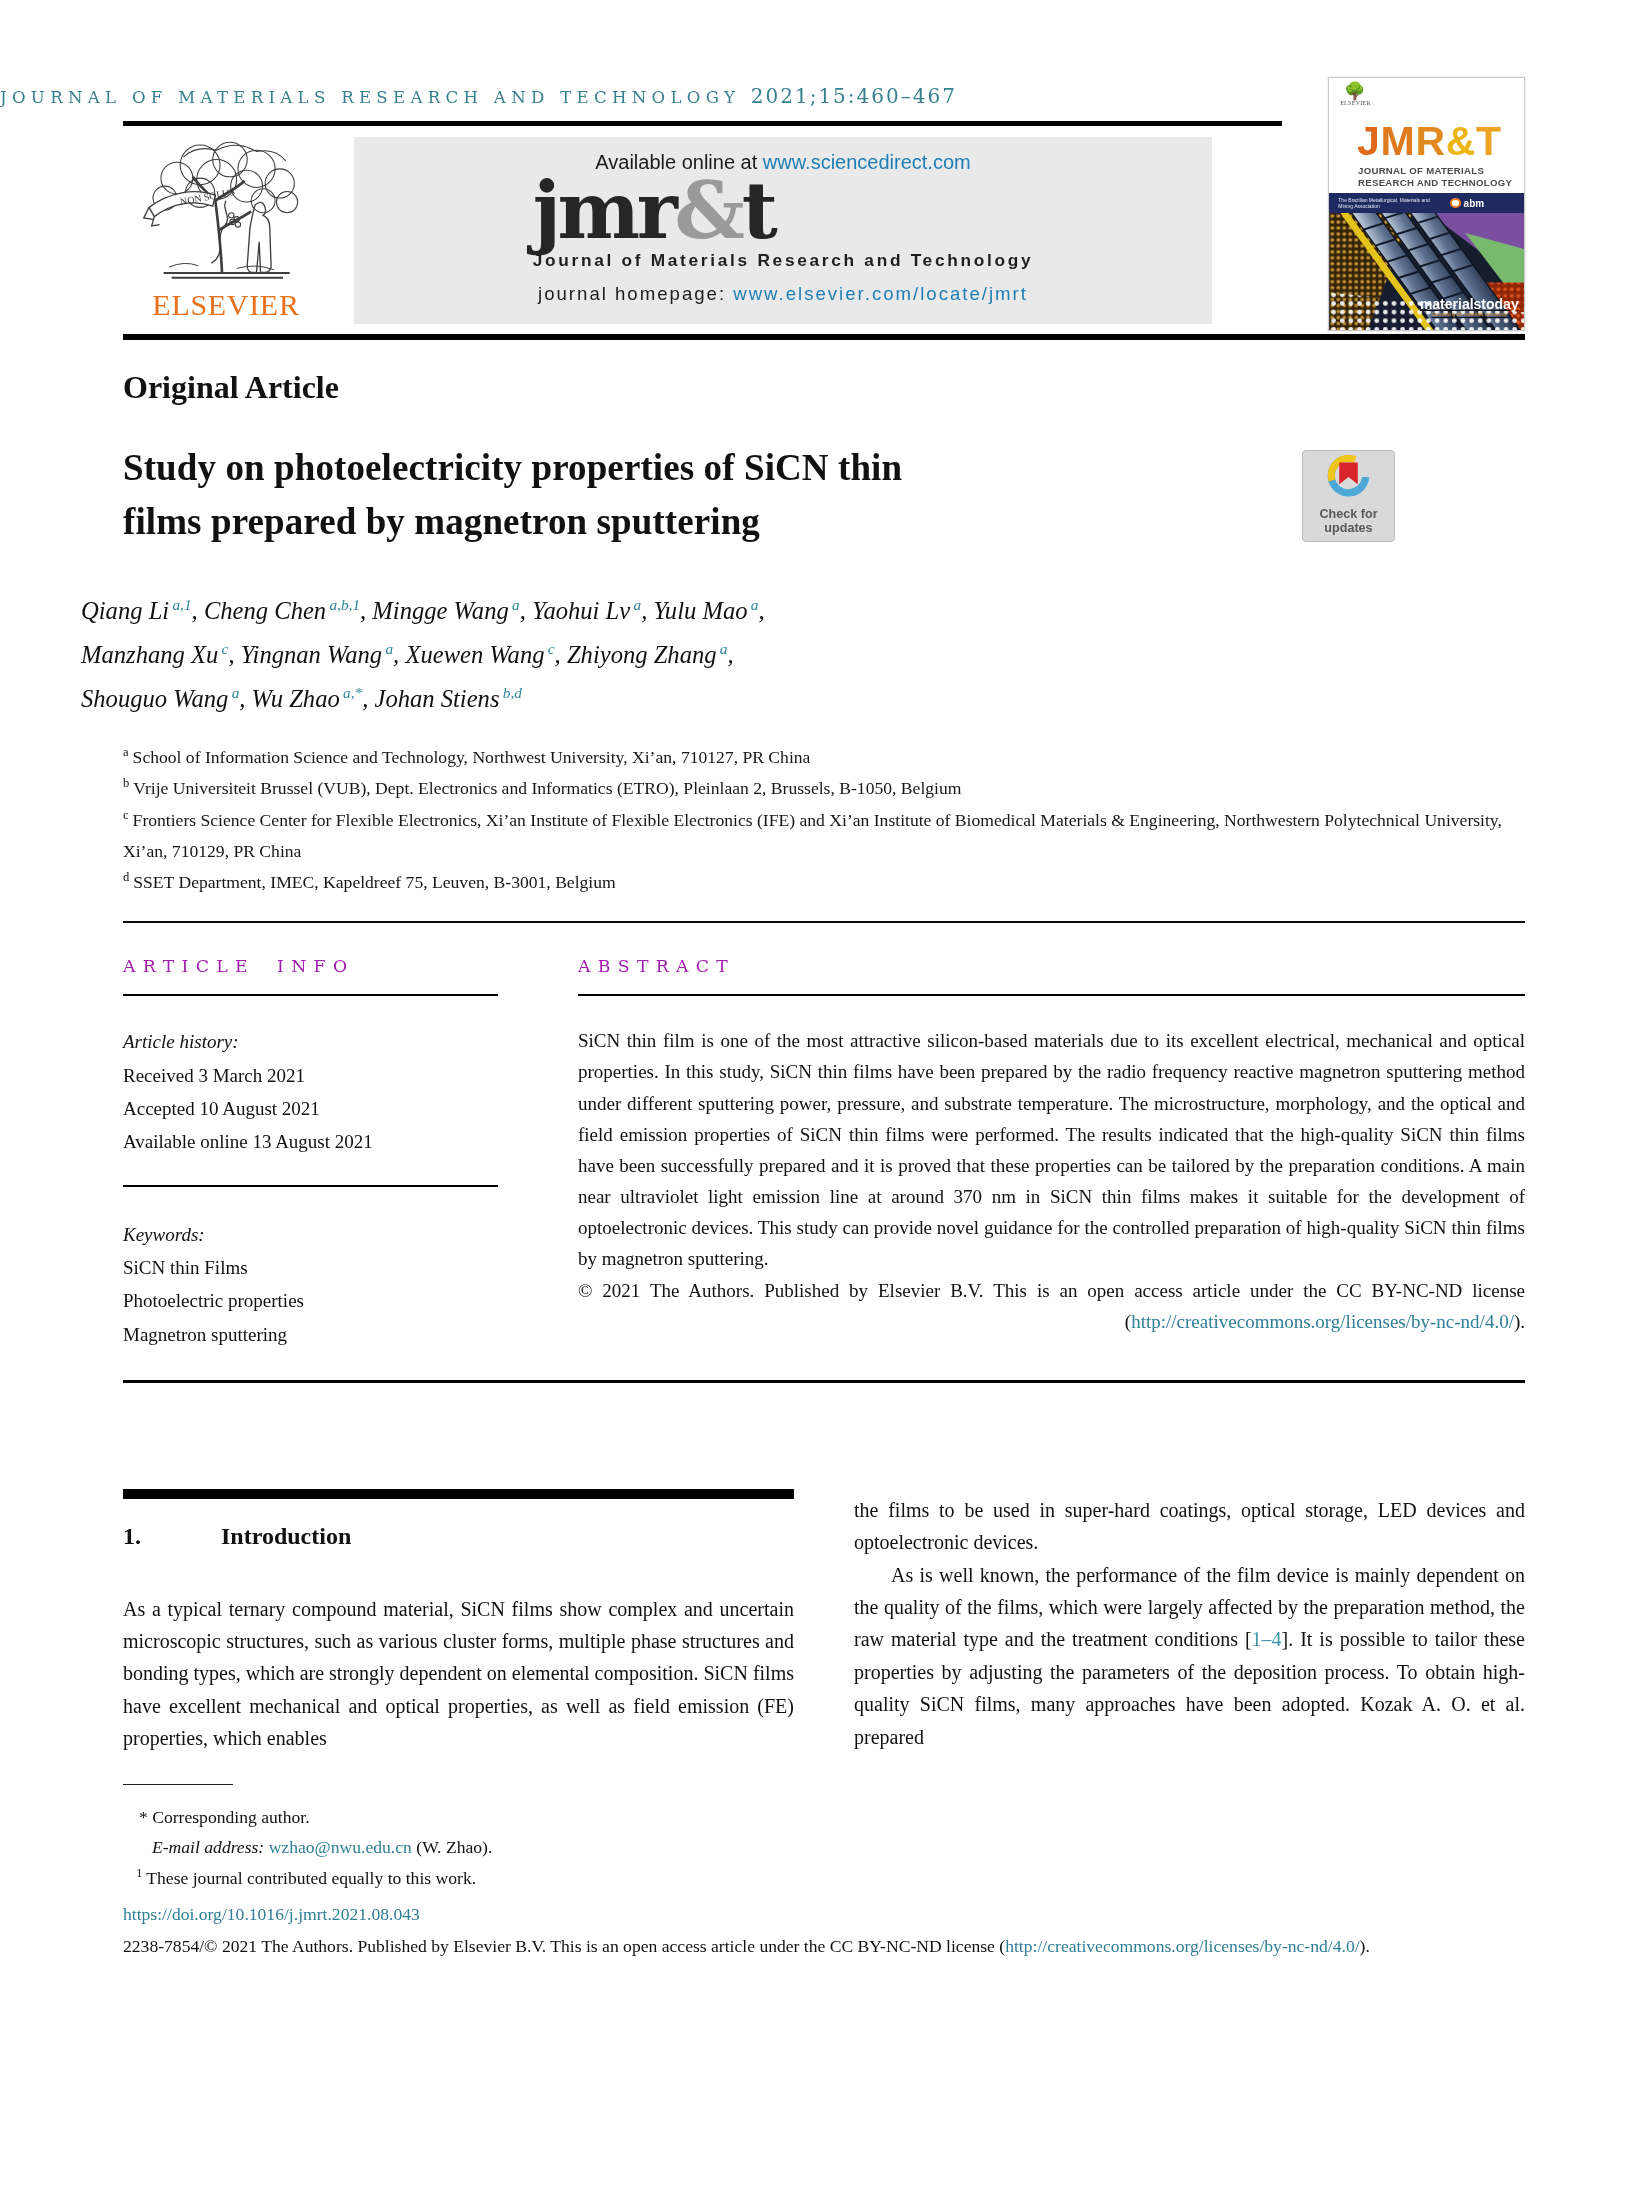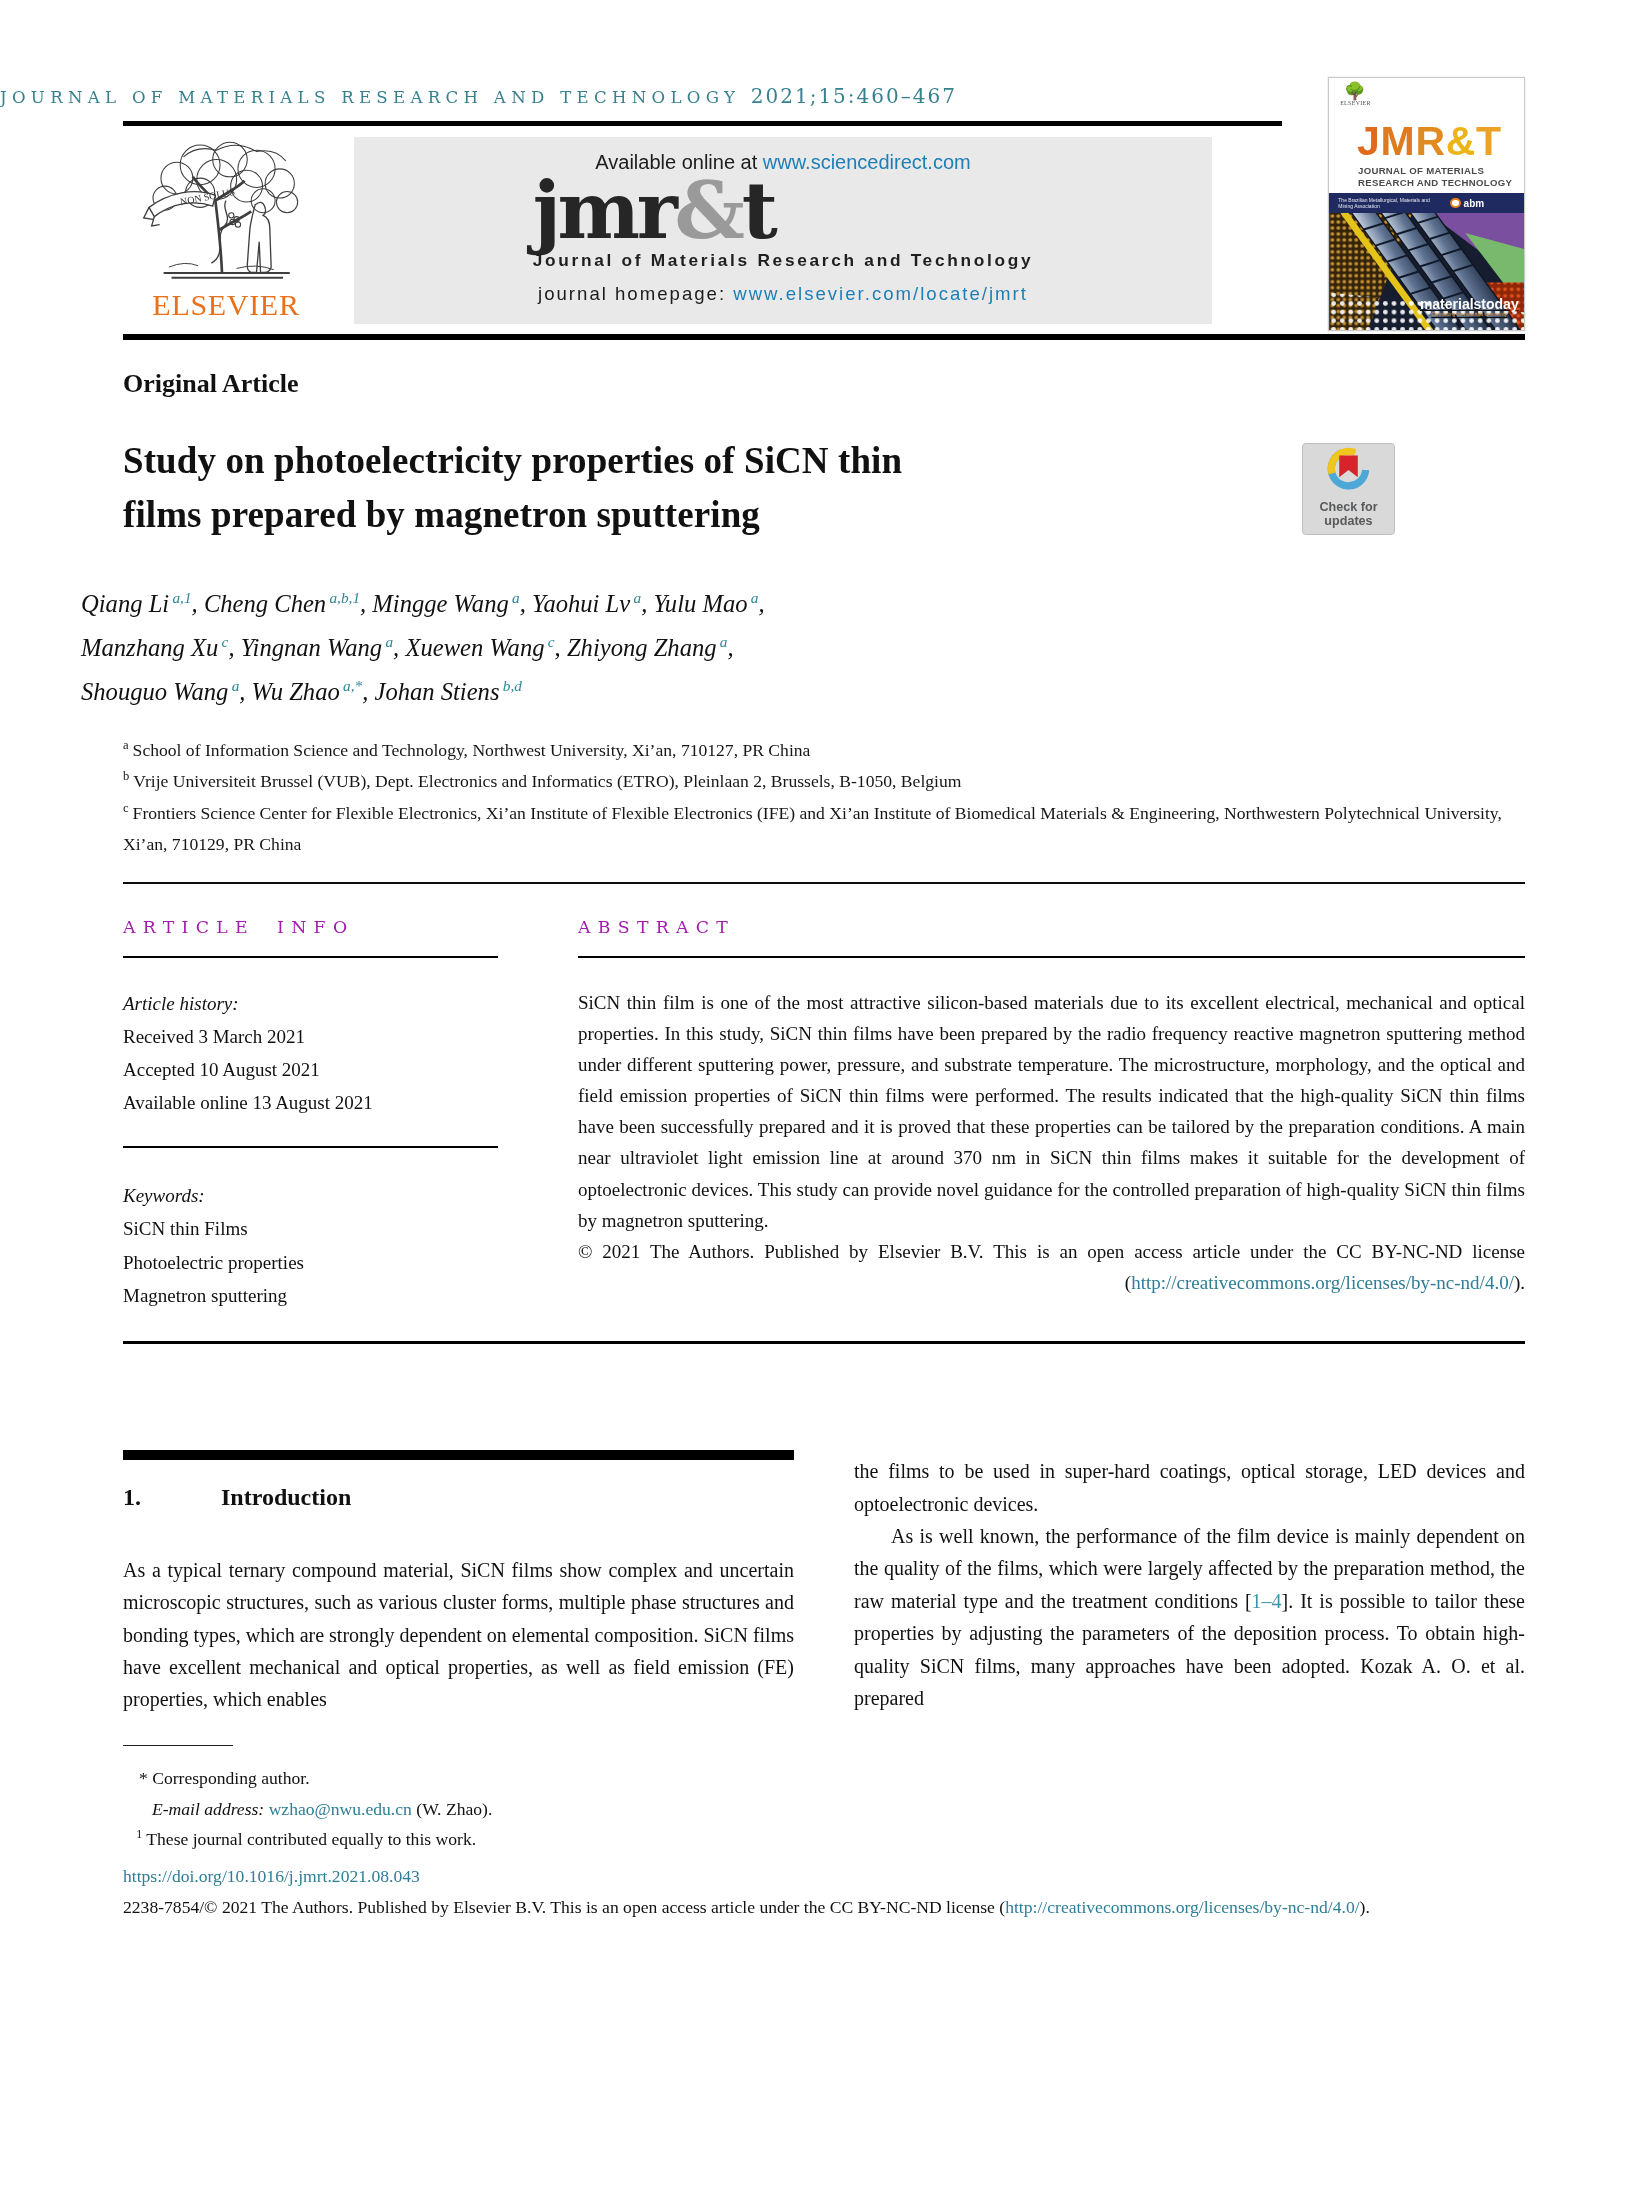--- a/index.html
+++ b/index.html
@@ -58,21 +58,21 @@
   .abm-text { color: #fff; font-family: "Liberation Sans", sans-serif; font-weight: bold;
     font-size: 10px; margin-left: 2.7px; }
   .cover-art { position: relative; height: 122px; }
   .cover-mt { position: absolute; right: 5.3px; bottom: 18px; text-align: center; text-decoration: underline; }
   .cover-mt .mt-main { color: #fff; font-family: "Liberation Sans", sans-serif; font-weight: bold; font-size: 14px; }
   .cover-mt .mt-tag { color: #e89b3c; font-family: "Liberation Sans", sans-serif; font-size: 4.7px; }
 
   .rule-banner { margin: 10.6px 123px 0 123px; height: 6px; background: #000; }
 
   
-  .type-label { margin: 29px 123px 0 123px; font-size: 26px; font-weight: bold; }
+  .type-label { margin: 29px 123px 0 123px; font-size: 32px; font-weight: bold; }
   .title-row { position: relative; margin: 35px 123px 0 123px; }
   .title { font-size: 37px; font-weight: bold; line-height: 1.45; letter-spacing: 0.1px; }
   .badge { position: absolute; right: 130px; top: 9.3px; width: 93px; height: 92px;
     background: #d9d9d9; border: 0.7px solid #bfbfbf; border-radius: 4px; text-align: center; cursor: pointer; }
   .badge-label { font-family: "Liberation Sans", sans-serif; font-weight: bold; font-size: 12.6px;
     line-height: 14px; color: #58595b; margin-top: 1.3px; }
 
   
   .authors { margin: 41px 123px 0 81px; width: 1169px; font-style: italic;
     font-size: 24.6px; line-height: 1.78; }
@@ -309,20 +309,21 @@
       <span><span>Shouguo Wang</span><sup>a</sup><span>, </span></span>
       <span><span>Wu Zhao</span><sup>a,*</sup><span>, </span></span>
       <span><span>Johan Stiens</span><sup>b,d</sup><span></span></span>
     </div>
   </div>
 
   <div class="affiliations">
     <div><sup>a</sup><span>School of Information Science and Technology, Northwest University, Xi’an, 710127, PR China</span></div>
     <div><sup>b</sup><span>Vrije Universiteit Brussel (VUB), Dept. Electronics and Informatics (ETRO), Pleinlaan 2, Brussels, B-1050, Belgium</span></div>
     <div><sup>c</sup><span>Frontiers Science Center for Flexible Electronics, Xi’an Institute of Flexible Electronics (IFE) and Xi’an Institute of Biomedical Materials &amp; Engineering, Northwestern Polytechnical University, Xi’an, 710129, PR China</span></div>
+    <div><sup>d</sup><span>SSET Department, IMEC, Kapeldreef 75, Leuven, B-3001, Belgium</span></div>
   </div>
 
   <div class="rule-thin"></div>
 
   <div class="info-abs">
     <div class="info-col">
       <div class="col-heading">ARTICLE INFO</div>
       <div class="heading-rule"></div>
       <div class="info-body">
         <div class="italic">Article history:</div>

